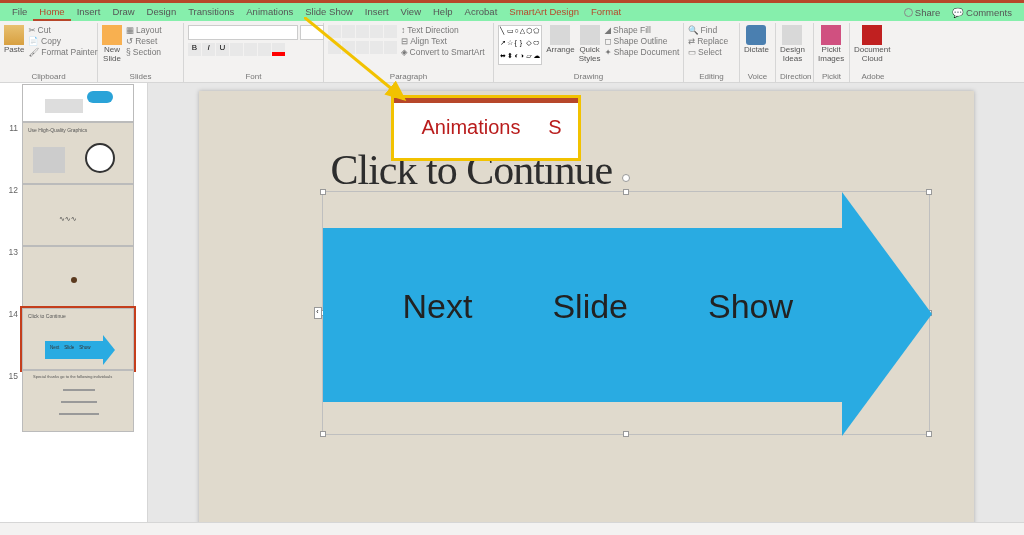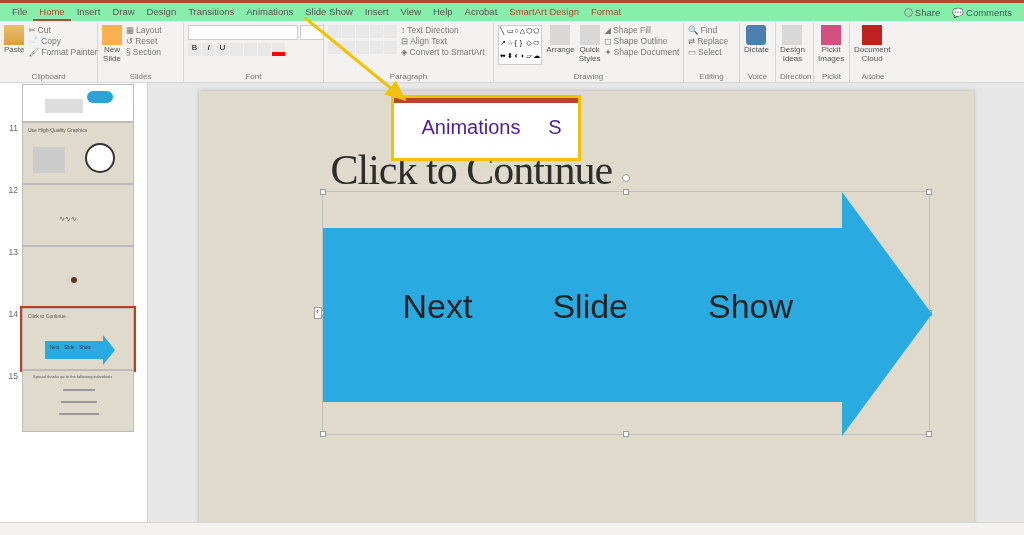--- a/index.html
+++ b/index.html
@@ -36,21 +36,21 @@
 .thumb.sel { outline:2px solid #c43e1c; }
 
 .canvas-wrap { flex:1; background:#e7e7e7; position:relative; display:flex; flex-direction:column; }
 .canvas-area { flex:1; position:relative; padding:8px 20px 2px 20px; }
 .slide { width:775px; height:435px; margin:0 auto; background:#e0dacd; box-shadow:0 0 4px rgba(0,0,0,.25); position:relative; }
 
 .title-txt { position:absolute; left:132px; top:55px; font-size:42px; color:#2d2d2d; font-weight:400; font-family:Georgia,serif; letter-spacing:-1px; }
 
 .callout { position:absolute; left:192px; top:4px; width:190px; height:66px; background:#fff; border:3px solid #f2c200; z-index:5; }
 .callout-bar { height:5px; background:#b7472a; }
-.callout-txt { font-size:20px; color:#4c1d95; padding:13px 0 0 28px; }
+.callout-txt { font-size:20px; color:#b91c1c; padding:13px 0 0 28px; }
 
 .pointer-line { position:absolute; left:105px; top:-74px; width:105px; height:88px; z-index:10; pointer-events:none; }
 
 .obj-sel { position:absolute; left:123px; top:100px; width:608px; height:244px; border:1px solid #bfbfbf; }
 .hnd { position:absolute; width:6px; height:6px; background:#fff; border:1px solid #999; }
 .hr { width:8px; height:8px; border-radius:50%; background:#fff; border:1px solid #999; position:absolute; left:50%; top:-18px; transform:translateX(-50%); }
 .big-arrow { position:absolute; inset:0; }
 .arrow-shape { position:absolute; left:0; top:36px; height:174px; width:520px; background:#29abe2; }
 .arrow-head { position:absolute; left:519px; top:0; width:0; height:0; border-top:122px solid transparent; border-bottom:122px solid transparent; border-left:90px solid #29abe2; }
 .arrow-txt { position:absolute; left:0; top:95px; width:608px; display:flex; font-size:34px; padding-left:80px; gap:80px; color:#222; font-family:Georgia,serif; }

